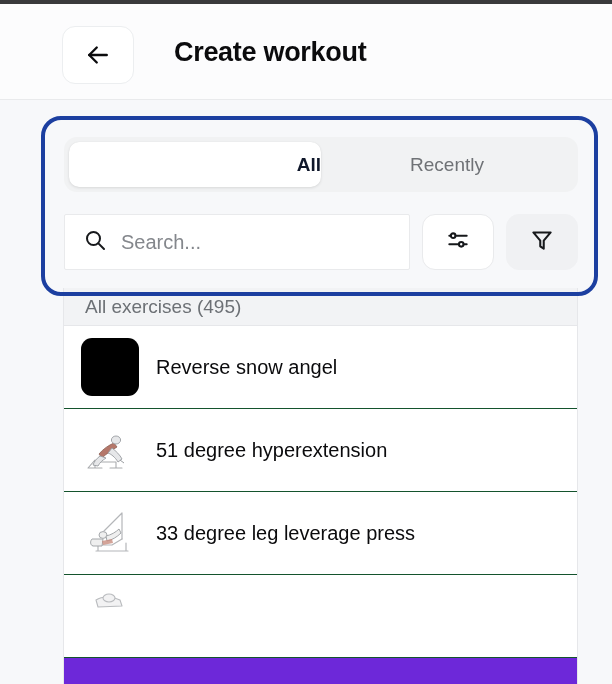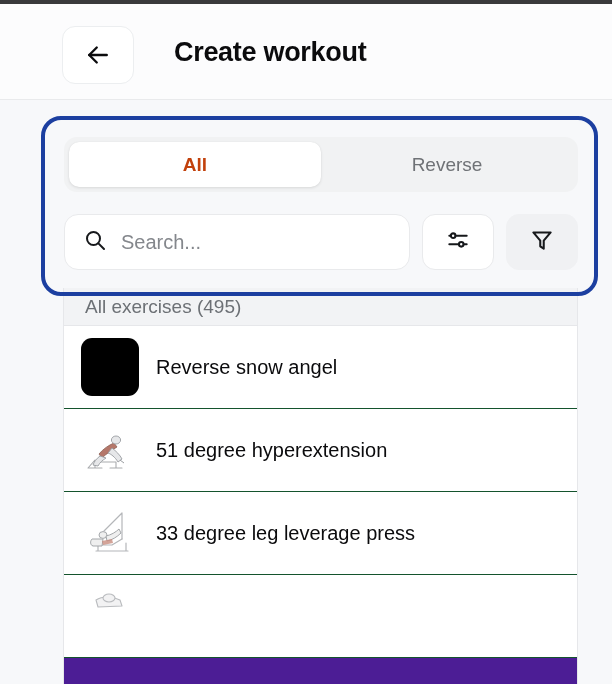--- a/index.html
+++ b/index.html
@@ -104,42 +104,43 @@
     align-items: center;
     justify-content: center;
     font-size: 19px;
     color: #6f7276;
     border-radius: 10px;
     cursor: pointer;
     user-select: none;
   }
   .tab.active {
     background: #ffffff;
-    color: #c2410c;
+    color: #0f172a;
     font-weight: bold;
     box-shadow: 0 1px 3px rgba(0,0,0,0.10), 0 0 1px rgba(0,0,0,0.08);
+    justify-content: flex-end;
   }
 
   
   .search-row {
     position: absolute;
     left: 64px;
     top: 214px;
     width: 514px;
     height: 56px;
     display: flex;
     align-items: center;
     gap: 12px;
   }
   .search-field {
     flex: 1;
     height: 56px;
     background: #ffffff;
     border: 1px solid #e9eaec;
-    border-radius: 14px;
+    border-radius: 2px;
     box-sizing: border-box;
     display: flex;
     align-items: center;
     padding-left: 18px;
     gap: 14px;
     cursor: text;
   }
   .search-placeholder {
     font-size: 20px;
     color: #84878c;
@@ -163,21 +164,21 @@
     border: 1px solid #f0f1f3;
   }
 
   
   .list-wrap {
     position: absolute;
     left: 63px;
     top: 288px;
     width: 515px;
     height: 396px;
-    background: #4c1d95;
+    background: #6d28d9;
     border-left: 1px solid #e6e7ea;
     border-right: 1px solid #e6e7ea;
     box-sizing: border-box;
     overflow: hidden;
     text-align: right;
   }
   .section-header {
     height: 38px;
     background: #f2f3f5;
     border-bottom: 1px solid #e6e7ea;
@@ -235,21 +236,21 @@
       </span>
     </div>
     <div class="page-title">Create workout</div>
   </div>
 
   <div class="tab-bar">
     <div class="tab active">
       <span>All</span>
     </div>
     <div class="tab">
-      <span>Reverse</span>
+      <span>Recently</span>
     </div>
   </div>
 
   <div class="search-row">
     <div class="search-field">
       <span>
         <svg width="24" height="24" viewBox="0 0 24 24" fill="none" stroke="#16181b" stroke-width="2" stroke-linecap="round">
           <circle cx="10.5" cy="10.5" r="6.5"></circle>
           <line x1="15.4" y1="15.4" x2="21" y2="21"></line>
         </svg>

